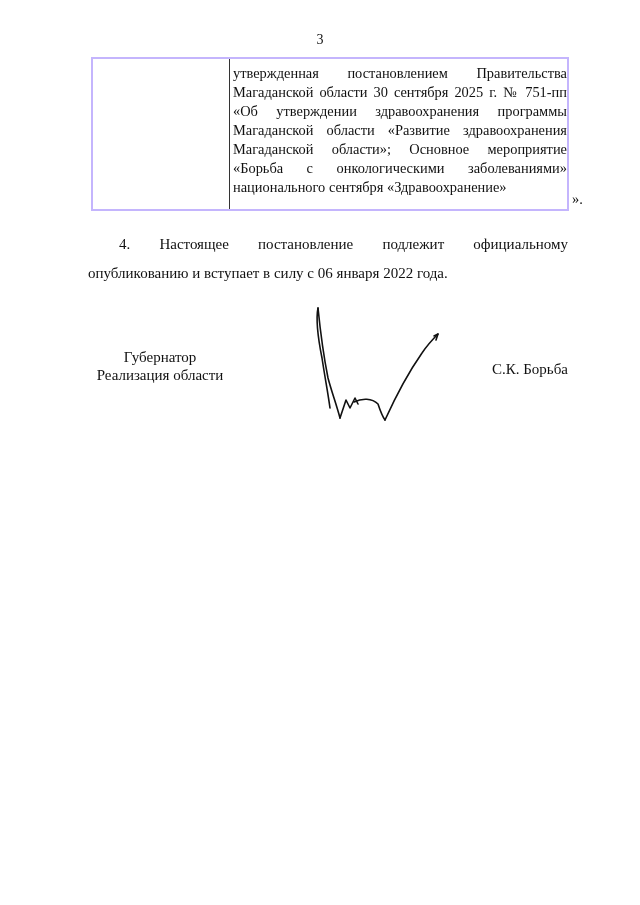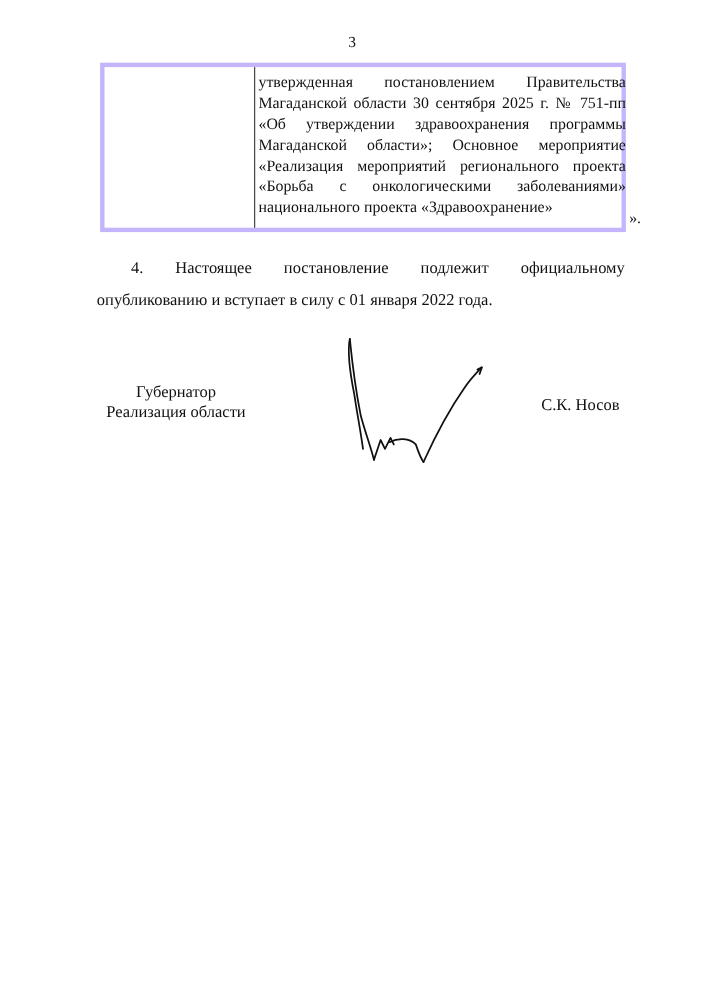--- a/index.html
+++ b/index.html
@@ -1,21 +1,21 @@
 <!DOCTYPE html>
 <html><head>
   <meta charset="utf-8">
   <style>
     html, body { margin: 0; padding: 0; }
     body {
       width: 640px; height: 905px; background: #ffffff; position: relative;
       font-family: "Liberation Serif", "DejaVu Serif", serif; color: #111; overflow: hidden;
     }
     .page-number { position: absolute; top: 32px; left: 0; width: 640px; text-align: center; font-size: 14px; }
-    .table { position: absolute; left: 91px; top: 57px; width: 478px; height: 154px; border: 4px solid #c4b5fd; box-sizing: border-box; }
+    .table { position: absolute; left: 91px; top: 57px; width: 478px; height: 154px; border: 2px solid #c4b5fd; box-sizing: border-box; }
     .col-left { position: absolute; left: 0; top: 0; width: 136px; height: 100%; border-right: 1px solid #333; }
     .col-right { position: absolute; left: 140px; top: 5px; width: 334px; font-size: 14.4px; line-height: 19px; }
     .line { display: block; text-align: justify; text-align-last: justify; white-space: nowrap; }
     .line.last { text-align-last: left; }
     .close-quote { position: absolute; left: 572px; top: 191px; font-size: 14.4px; }
     .para { position: absolute; left: 88px; width: 480px; font-size: 15px; }
     .para1 { top: 236px; text-indent: 31px; text-align: justify; text-align-last: justify; }
     .para2 { top: 265px; }
     .sig-title { position: absolute; left: 90px; top: 348px; width: 140px; text-align: center; font-size: 15px; line-height: 18px; }
     .sig-name { position: absolute; left: 492px; top: 361px; font-size: 15px; }
@@ -26,41 +26,41 @@
 
 <div>
   <div class="page-number">3</div>
 
   <div class="table">
     <div class="col-left"></div>
     <div class="col-right">
       <span class="line">утвержденная постановлением Правительства</span>
       <span class="line">Магаданской области 30 сентября 2025 г. № 751-пп</span>
       <span class="line">«Об утверждении здравоохранения программы</span>
+      <span class="line">Магаданской области «Развитие здравоохранения</span>
       <span class="line">Магаданской области»; Основное мероприятие</span>
-      <span class="line">«Реализация мероприятий регионального проекта</span>
       <span class="line">«Борьба с онкологическими заболеваниями»</span>
-      <span class="line last">национального проекта «Здравоохранение»</span>
+      <span class="line last">национального сентября «Здравоохранение»</span>
     </div>
   </div>
   <div class="close-quote">».</div>
 
   <div class="para para1">4. Настоящее постановление подлежит официальному</div>
-  <div class="para para2">опубликованию и вступает в силу с 01 января 2022 года.</div>
+  <div class="para para2">опубликованию и вступает в силу с 06 января 2022 года.</div>
 
   <div class="sig-title">
     <div>Губернатор</div>
     <div>Реализация области</div>
   </div>
 
   <div class="signature">
     <svg width="130" height="125" viewBox="0 0 130 125" fill="none" stroke="#111" stroke-width="1.6" stroke-linecap="round" stroke-linejoin="round">
       <path d="M8 10 C6 20, 8 40, 12 60 C15 80, 18 95, 20 110"></path>
       <path d="M8 10 C10 30, 14 60, 18 80 C22 95, 26 105, 30 120"></path>
       <path d="M30 120 L36 102 L40 110 L45 100 L48 106"></path>
       <path d="M44 104 C52 100, 62 100, 68 106 C70 112, 72 118, 75 122"></path>
       <path d="M75 122 C85 100, 98 75, 112 55 C118 46, 124 40, 128 36"></path>
       <path d="M124 38 L128 36 L126 42"></path>
     </svg>
   </div>
 
-  <div class="sig-name">С.К. Носов</div>
+  <div class="sig-name">С.К. Борьба</div>
 </div>
 
 </body></html>

